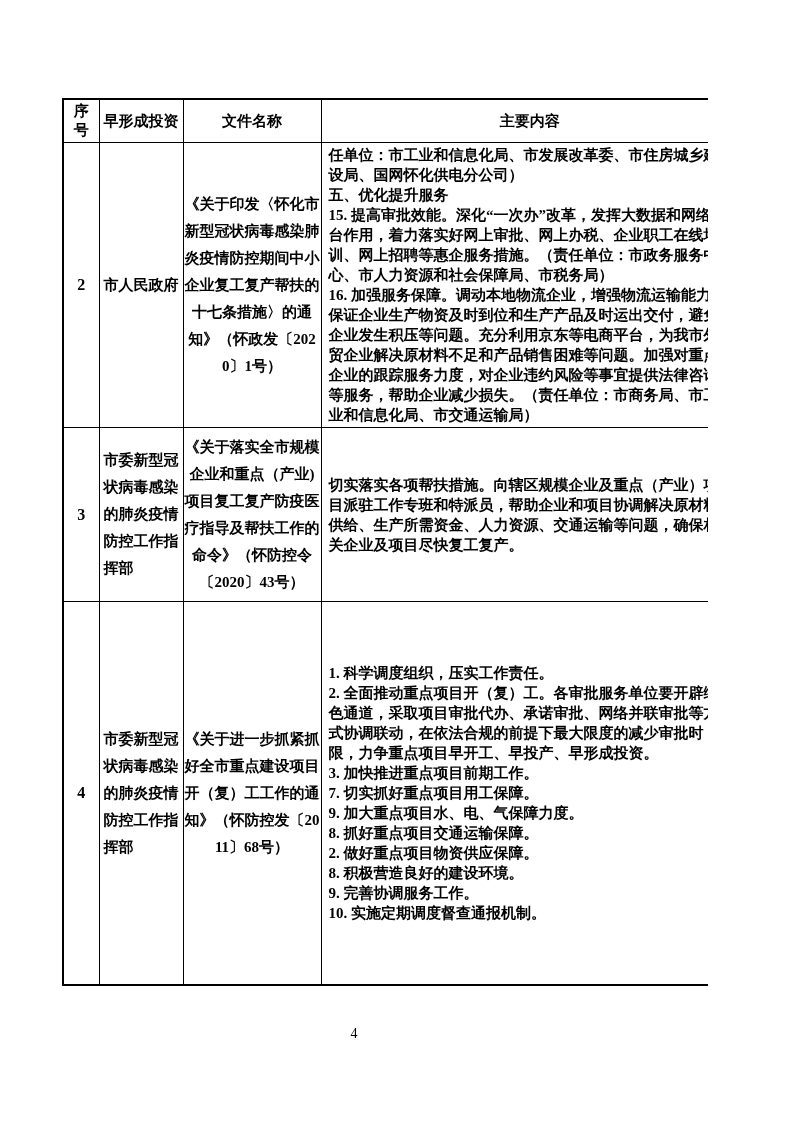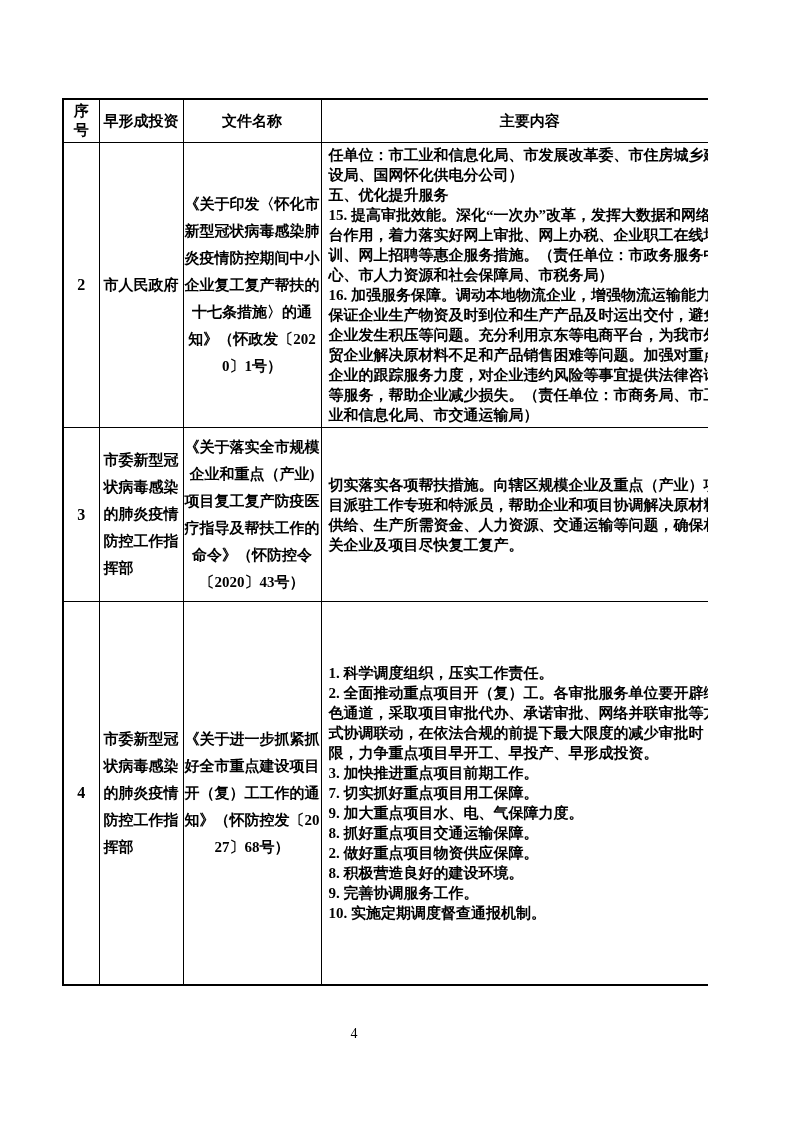--- a/index.html
+++ b/index.html
@@ -121,21 +121,21 @@
         <td class="cell-agency">市委新型冠状病毒感染的肺炎疫情防控工作指挥部</td>
         <td class="cell-doc">《关于落实全市规模企业和重点（产业)项目复工复产防疫医疗指导及帮扶工作的命令》（怀防控令〔2020〕43号）</td>
         <td class="cell-main">
           <p class="para">切实落实各项帮扶措施。向辖区规模企业及重点（产业）项目派驻工作专班和特派员，帮助企业和项目协调解决原材料供给、生产所需资金、人力资源、交通运输等问题，确保相关企业及项目尽快复工复产。</p>
         </td>
       </tr>
 
       <tr class="row4">
         <td class="cell-seq">4</td>
         <td class="cell-agency">市委新型冠状病毒感染的肺炎疫情防控工作指挥部</td>
-        <td class="cell-doc">《关于进一步抓紧抓好全市重点建设项目开（复）工工作的通知》（怀防控发〔2027〕68号）</td>
+        <td class="cell-doc">《关于进一步抓紧抓好全市重点建设项目开（复）工工作的通知》（怀防控发〔2011〕68号）</td>
         <td class="cell-main">
           <p class="para">1. 科学调度组织，压实工作责任。</p>
           <p class="para">2. 全面推动重点项目开（复）工。各审批服务单位要开辟绿色通道，采取项目审批代办、承诺审批、网络并联审批等方式协调联动，在依法合规的前提下最大限度的减少审批时限，力争重点项目早开工、早投产、早形成投资。</p>
           <p class="para">3. 加快推进重点项目前期工作。</p>
           <p class="para">7. 切实抓好重点项目用工保障。</p>
           <p class="para">9. 加大重点项目水、电、气保障力度。</p>
           <p class="para">8. 抓好重点项目交通运输保障。</p>
           <p class="para">2. 做好重点项目物资供应保障。</p>
           <p class="para">8. 积极营造良好的建设环境。</p>
           <p class="para">9. 完善协调服务工作。</p>

